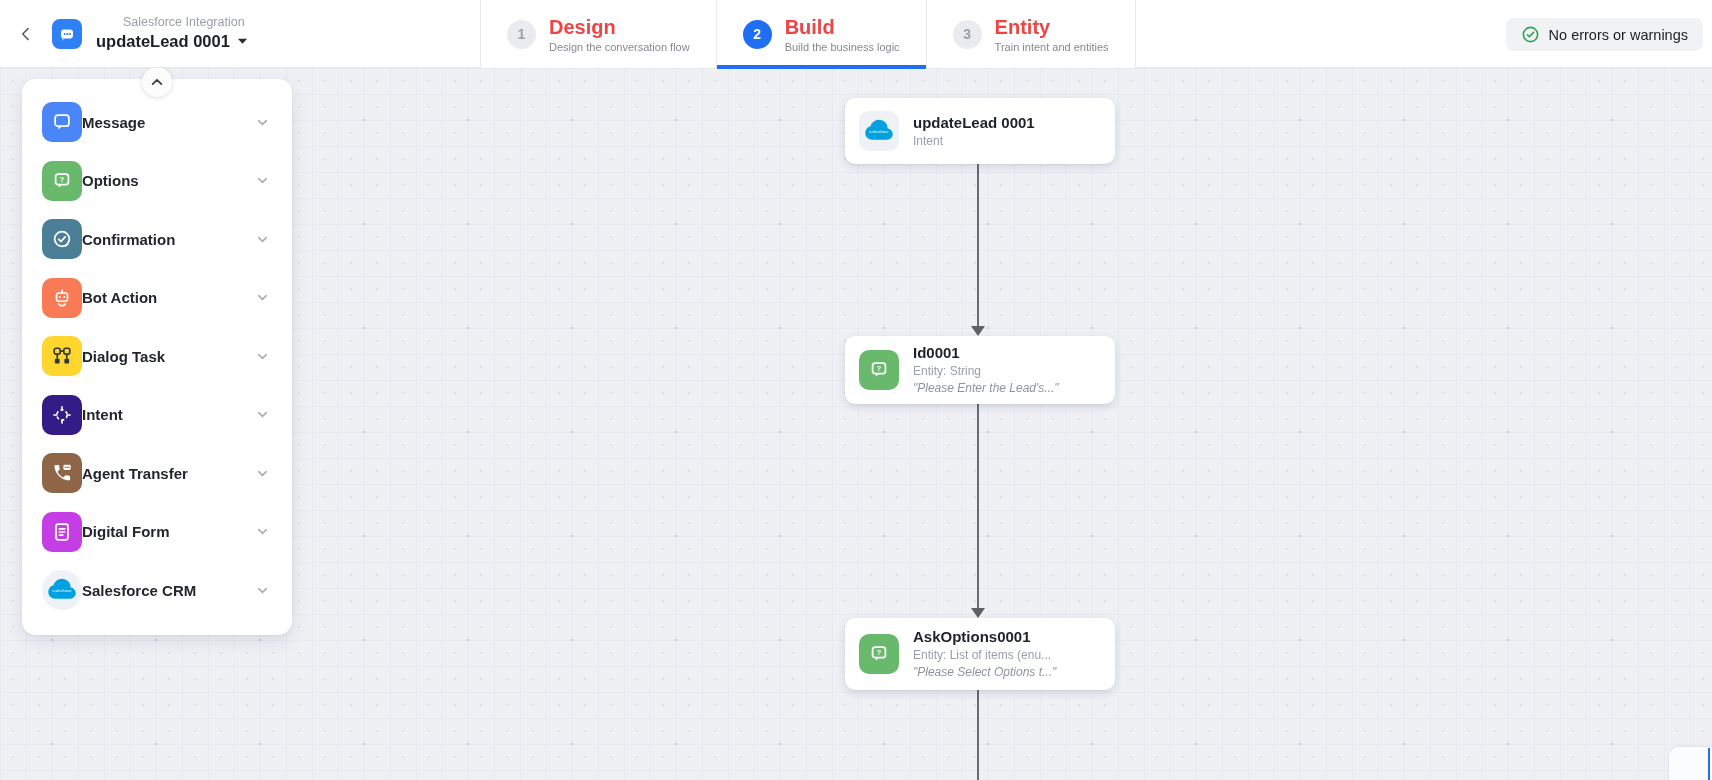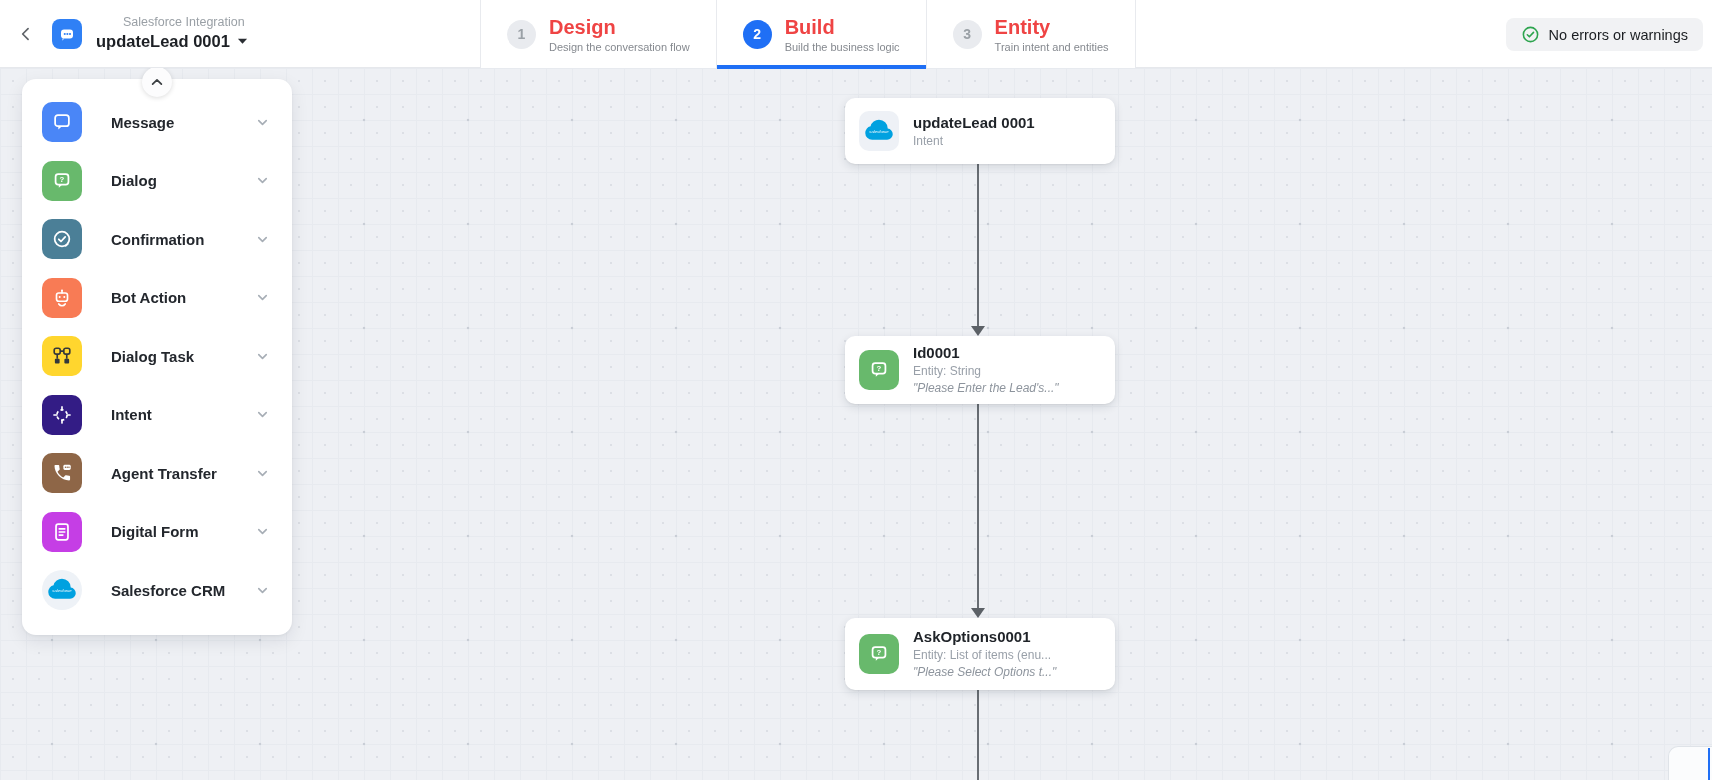--- a/index.html
+++ b/index.html
@@ -79,21 +79,21 @@
     box-shadow: 0 6px 18px rgba(16,24,40,.09), 0 1px 3px rgba(16,24,40,.05);
     padding-top: 14px;
   }
   .sb-collapse {
     position: absolute; top: -12px; left: 50%; transform: translateX(-50%);
     width: 30px; height: 30px; border-radius: 50%; background: #fcfcfd;
     box-shadow: 0 1px 5px rgba(0,0,0,.14);
     display: flex; align-items: center; justify-content: center; cursor: pointer; z-index: 6;
   }
   .sb-item {
-    height: 58.5px; display: flex; align-items: center; gap: 29px;
+    height: 58.5px; display: flex; align-items: center; gap: 0;
     padding: 0 22px 0 20px; cursor: pointer;
   }
   .sb-icon {
     width: 40px; height: 40px; border-radius: 10px; flex: none;
     display: flex; align-items: center; justify-content: center;
   }
   .sb-icon.round { border-radius: 50%; background: #eef2f7; }
   .sb-label { flex: 1; font-size: 15px; font-weight: 600; color: #23272d; }
   .sb-chev { display: flex; align-items: center; }
 
@@ -236,21 +236,21 @@
     </span>
   </div>
         <div class="sb-item">
     <span class="sb-icon" style="background: rgb(104, 185, 108);">
             <svg width="22" height="22" viewBox="0 0 24 24">
               <rect x="5" y="4.5" width="14" height="11.5" rx="2.8" fill="none" stroke="#fff" stroke-width="1.9"></rect>
               <path d="M8.5 16v3.4l3.6-3.4z" fill="#fff"></path>
               <text x="12" y="13.6" text-anchor="middle" font-size="8.5" font-weight="bold" fill="#fff" font-family="Liberation Sans, sans-serif">?</text>
             </svg>
           </span>
-    <span class="sb-label">Dialog</span>
+    <span class="sb-label">Options</span>
     <span class="sb-chev">
       <svg width="15" height="15" viewBox="0 0 16 16">
         <path d="M4 6l4 4 4-4" fill="none" stroke="#a7aeb6" stroke-width="1.7" stroke-linecap="round" stroke-linejoin="round"></path>
       </svg>
     </span>
   </div>
         <div class="sb-item">
     <span class="sb-icon" style="background: rgb(75, 127, 151);">
             <svg width="22" height="22" viewBox="0 0 24 24">
               <circle cx="12" cy="12" r="8" fill="none" stroke="#fff" stroke-width="1.9"></circle>

